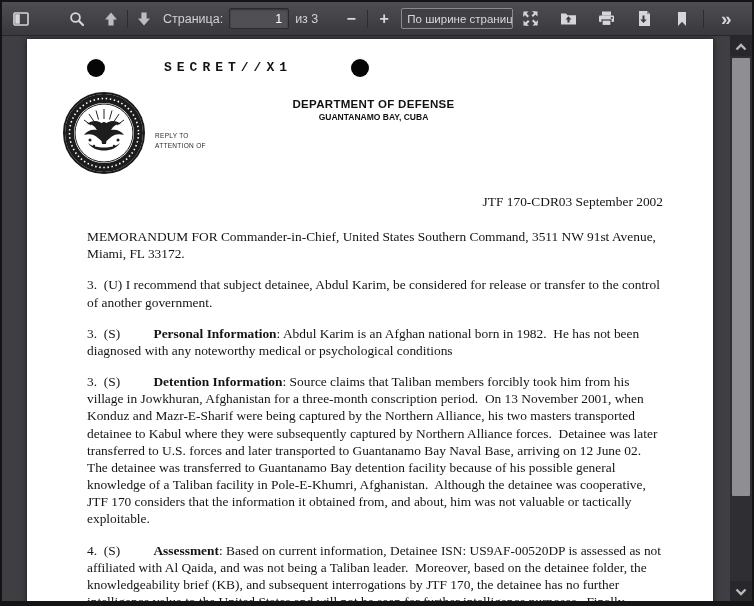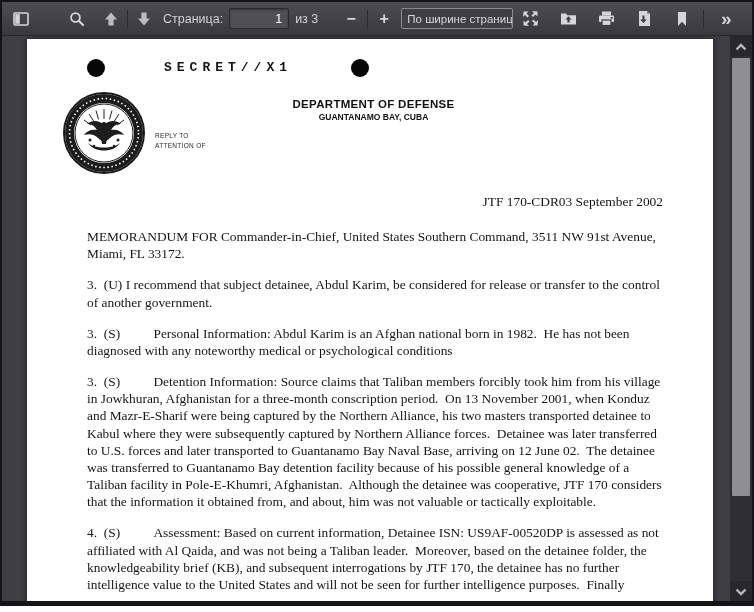--- a/index.html
+++ b/index.html
@@ -24,21 +24,21 @@
   .redact-dot{width:18px;height:18px;border-radius:50%;background:#060606;}
   .letterhead{position:relative;height:88px;margin-top:14px;}
   .seal{position:absolute;left:-25px;top:0;}
   .reply-to{position:absolute;left:68px;top:40px;font-family:"Liberation Sans",sans-serif;font-size:6.5px;line-height:1.5;color:#2a2a2a;letter-spacing:.3px;}
   .org-block{position:absolute;left:0;right:3px;top:6px;text-align:center;font-family:"Liberation Sans",sans-serif;font-weight:bold;color:#111;}
   .org-line1{font-size:11.5px;letter-spacing:.3px;}
   .org-small{font-size:8.5px;line-height:1.3;}
   .date-row{display:flex;justify-content:flex-end;margin-top:14px;}
   .body-para{margin:14px 0 0 0;white-space:pre-wrap;}
   .memo{margin-top:18px;}
-  .b{font-weight:normal;padding-left:30px;}
+  .b{font-weight:bold;padding-left:30px;}
   
   .scrollbar{position:absolute;right:0;top:0;width:22px;height:565px;background:#2e2e33;}
   .scroll-btn{position:absolute;left:0;width:22px;height:20px;background:#28282c;display:flex;align-items:center;justify-content:center;cursor:pointer;}
   .scroll-btn.up{top:0;}
   .scroll-btn.down{bottom:0;}
   .scroll-thumb{position:absolute;left:2px;top:22px;width:18px;height:438px;background:#8f8f93;border-radius:1px;cursor:pointer;}
 </style>
 </head>
 <body>
 

